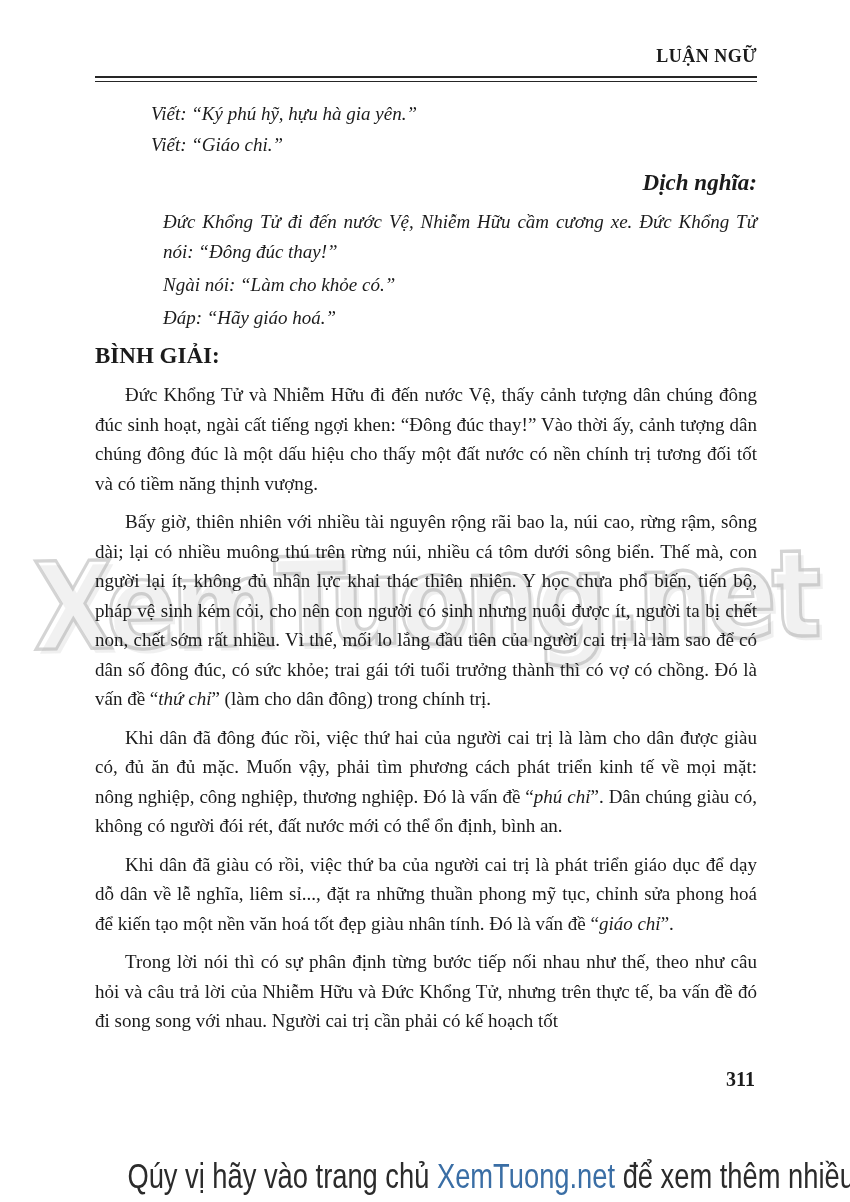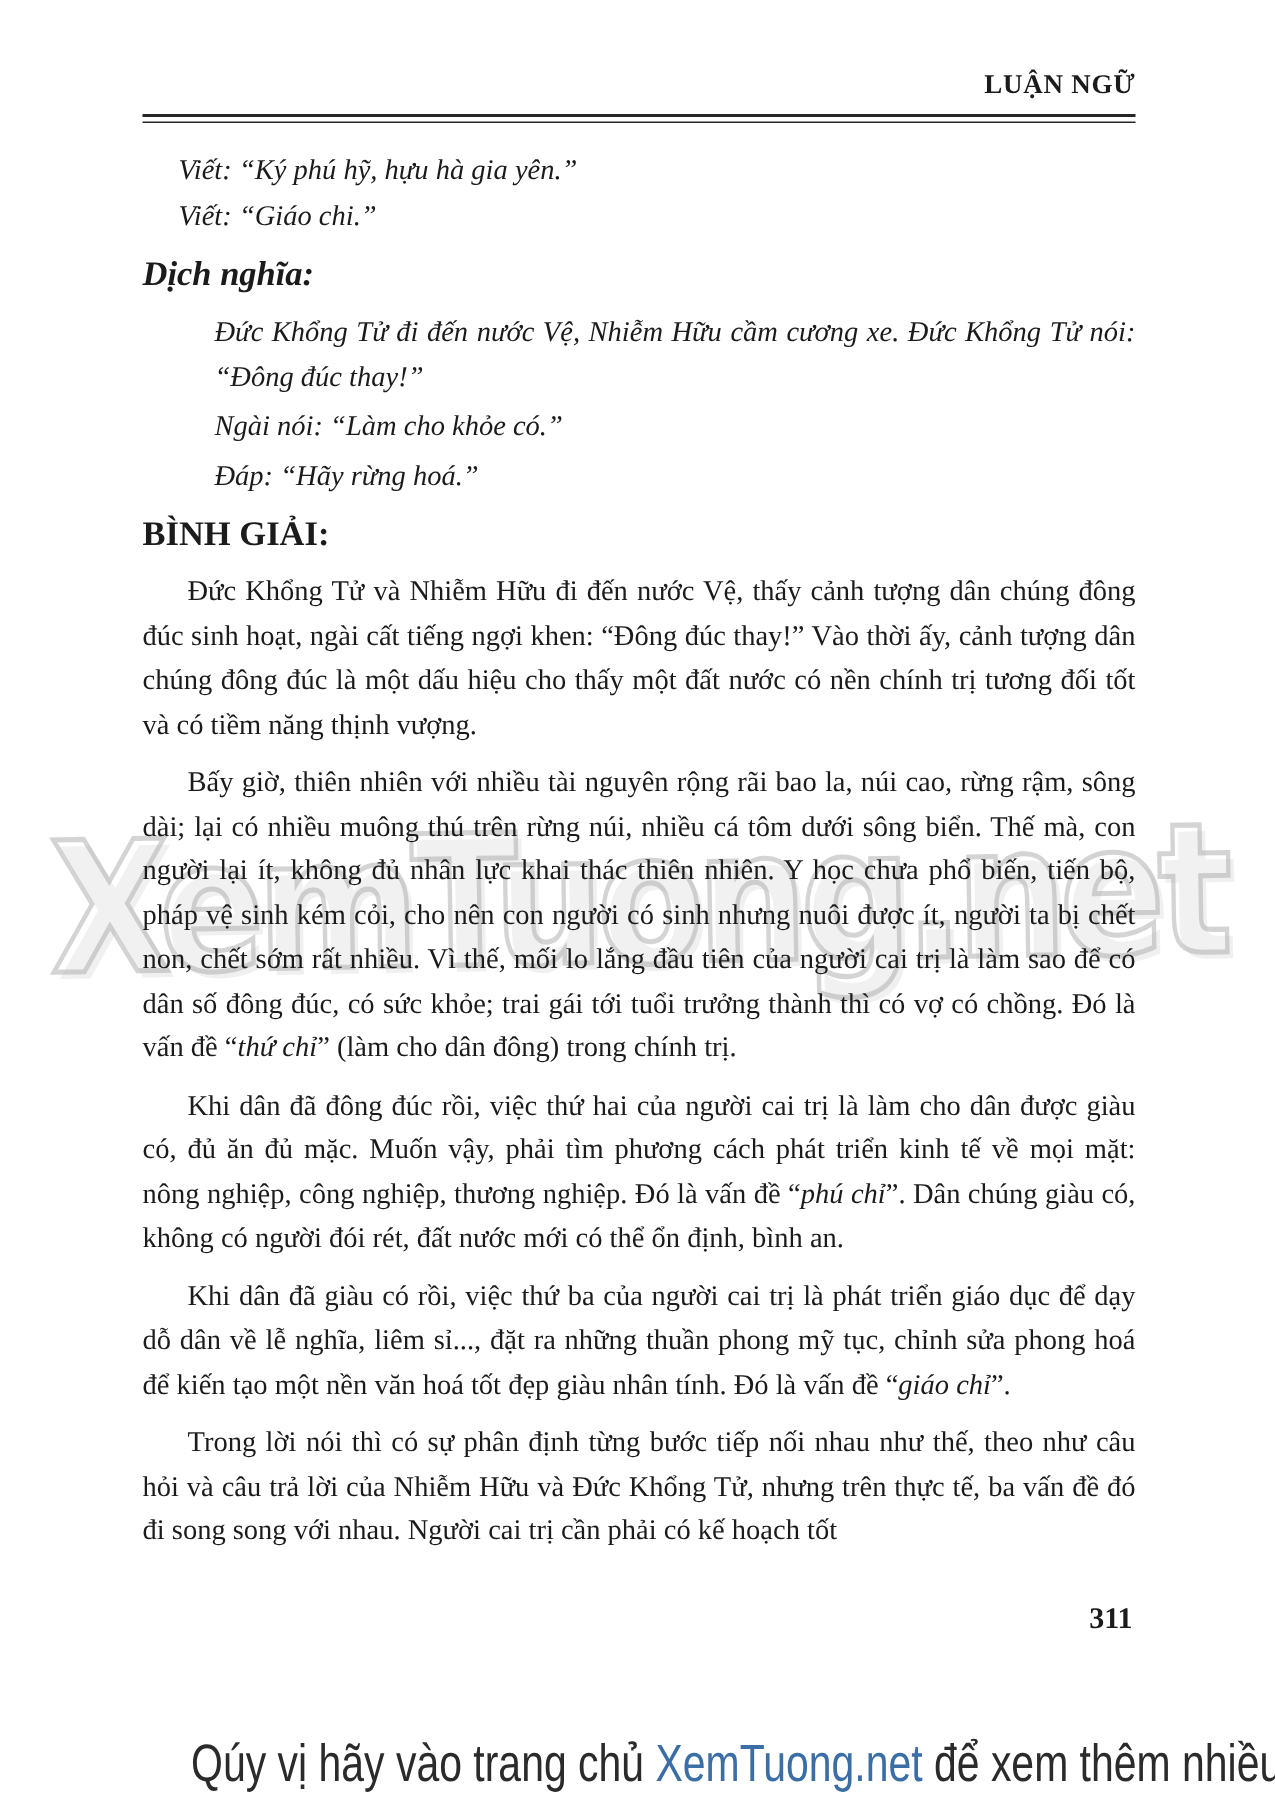--- a/index.html
+++ b/index.html
@@ -23,34 +23,34 @@
     font-size:18px;
     letter-spacing:0.5px;
     line-height:24px;
   }
   .header-rule {
     margin-top:8px;
     height:3px;
     border-top:2px solid #262626;
     border-bottom:1px solid #262626;
   }
-  .quote-block { margin-top:16px; margin-left:24px; }
+  .quote-block { margin-top:16px; margin-left:56px; }
   .quote-line {
     font-style:italic;
     font-size:19px;
     line-height:31px;
   }
   .section-heading {
     font-weight:bold;
     font-size:23px;
     line-height:30px;
     margin-top:8px;
   }
-  .italic-heading { font-style:italic; }
-  .translation-block { margin-top:9px; margin-left:48px; text-align:justify; }
+  .italic-heading { font-style:italic;text-align:right; }
+  .translation-block { margin-top:9px; margin-left:68px; text-align:justify; }
   .translation-line {
     font-style:italic;
     font-size:19px;
     line-height:30px;
     margin-bottom:3px;
   }
   .binh-giai-heading { }
   .body-paragraph {
     margin:9px 0 0 0;
     font-size:19px;
@@ -117,21 +117,21 @@
     <div class="quote-block">
       <div class="quote-line">Viết: “Ký phú hỹ, hựu hà gia yên.”</div>
       <div class="quote-line">Viết: “Giáo chi.”</div>
     </div>
 
     <div class="section-heading italic-heading">Dịch nghĩa:</div>
 
     <div class="translation-block">
       <div class="translation-line">Đức Khổng Tử đi đến nước Vệ, Nhiễm Hữu cầm cương xe. Đức Khổng Tử nói: “Đông đúc thay!”</div>
       <div class="translation-line">Ngài nói: “Làm cho khỏe có.”</div>
-      <div class="translation-line">Đáp: “Hãy rừng hoá.”</div>
+      <div class="translation-line">Đáp: “Hãy giáo hoá.”</div>
     </div>
 
     <div class="section-heading binh-giai-heading">BÌNH GIẢI:</div>
 
     <p class="body-paragraph"><span>Đức Khổng Tử và Nhiễm Hữu đi đến nước Vệ, thấy cảnh tượng dân chúng đông đúc sinh hoạt, ngài cất tiếng ngợi khen: “Đông đúc thay!” Vào thời ấy, cảnh tượng dân chúng đông đúc là một dấu hiệu cho thấy một đất nước có nền chính trị tương đối tốt và có tiềm năng thịnh vượng.</span></p>
 
     <p class="body-paragraph"><span>Bấy giờ, thiên nhiên với nhiều tài nguyên rộng rãi bao la, núi cao, rừng rậm, sông dài; lại có nhiều muông thú trên rừng núi, nhiều cá tôm dưới sông biển. Thế mà, con người lại ít, không đủ nhân lực khai thác thiên nhiên. Y học chưa phổ biến, tiến bộ, pháp vệ sinh kém cỏi, cho nên con người có sinh nhưng nuôi được ít, người ta bị chết non, chết sớm rất nhiều. Vì thế, mối lo lắng đầu tiên của người cai trị là làm sao để có dân số đông đúc, có sức khỏe; trai gái tới tuổi trưởng thành thì có vợ có chồng. Đó là vấn đề “</span><em>thứ chỉ</em><span>” (làm cho dân đông) trong chính trị.</span></p>
 
     <p class="body-paragraph"><span>Khi dân đã đông đúc rồi, việc thứ hai của người cai trị là làm cho dân được giàu có, đủ ăn đủ mặc. Muốn vậy, phải tìm phương cách phát triển kinh tế về mọi mặt: nông nghiệp, công nghiệp, thương nghiệp. Đó là vấn đề “</span><em>phú chỉ</em><span>”. Dân chúng giàu có, không có người đói rét, đất nước mới có thể ổn định, bình an.</span></p>
 

